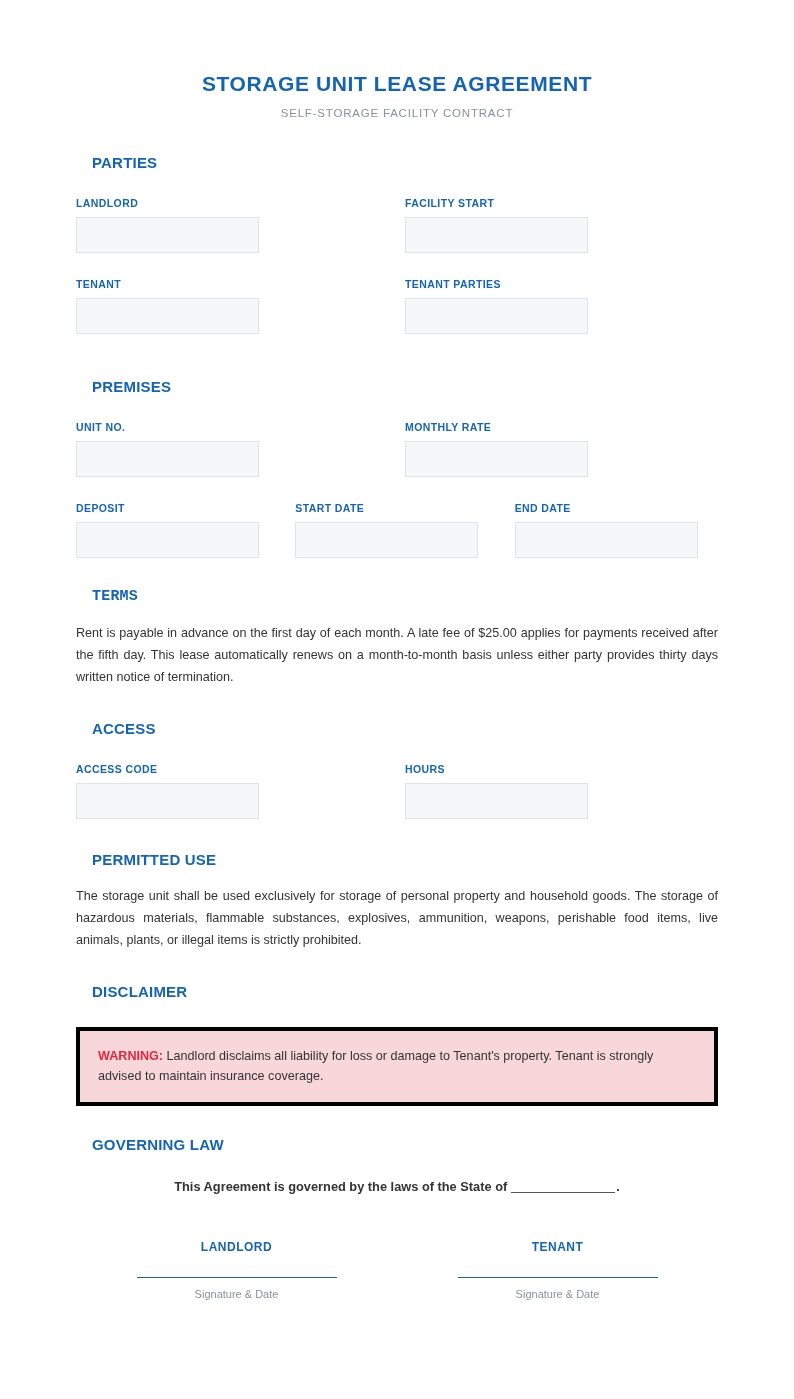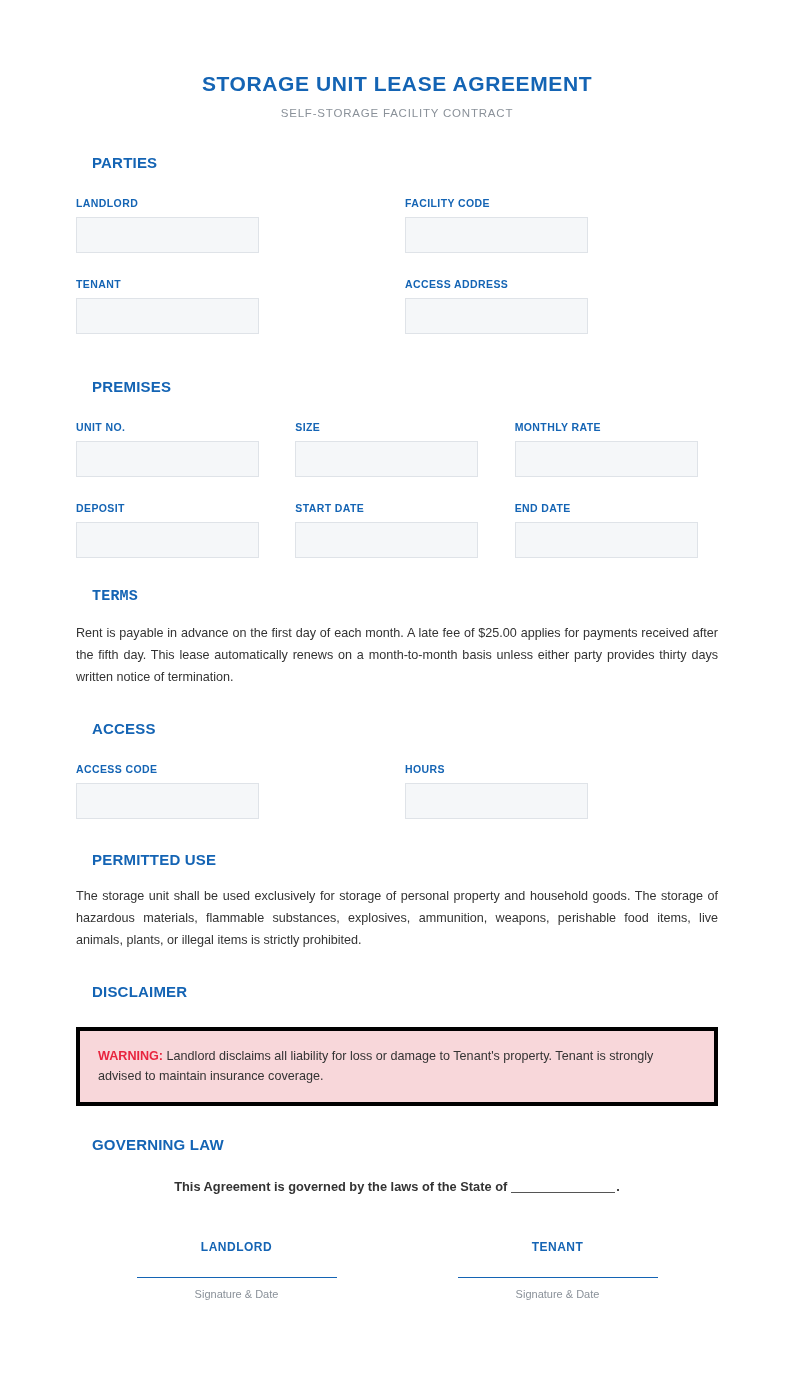--- a/index.html
+++ b/index.html
@@ -178,45 +178,41 @@
   </div>
 
   <h2 class="section-heading sec-parties">PARTIES</h2>
 
   <div class="field-row row-parties-1">
     <div class="field">
       <span class="field-label">LANDLORD</span>
       <input class="field-box" type="text" value="" style="">
     </div>
     <div class="field">
-      <span class="field-label">FACILITY CODE</span>
+      <span class="field-label">FACILITY START</span>
       <input class="field-box" type="text" value="" style="">
     </div>
   </div>
 
   <div class="field-row row-parties-2">
     <div class="field">
       <span class="field-label">TENANT</span>
       <input class="field-box" type="text" value="" style="">
     </div>
     <div class="field">
-      <span class="field-label">ACCESS ADDRESS</span>
+      <span class="field-label">TENANT PARTIES</span>
       <input class="field-box" type="text" value="" style="">
     </div>
   </div>
 
   <h2 class="section-heading sec-premises">PREMISES</h2>
 
   <div class="field-row row-premises-1">
     <div class="field">
       <span class="field-label">UNIT NO.</span>
-      <input class="field-box" type="text" value="" style="">
-    </div>
-    <div class="field">
-      <span class="field-label">SIZE</span>
       <input class="field-box" type="text" value="" style="">
     </div>
     <div class="field">
       <span class="field-label">MONTHLY RATE</span>
       <input class="field-box" type="text" value="" style="">
     </div>
   </div>
 
   <div class="field-row row-premises-2">
     <div class="field">

